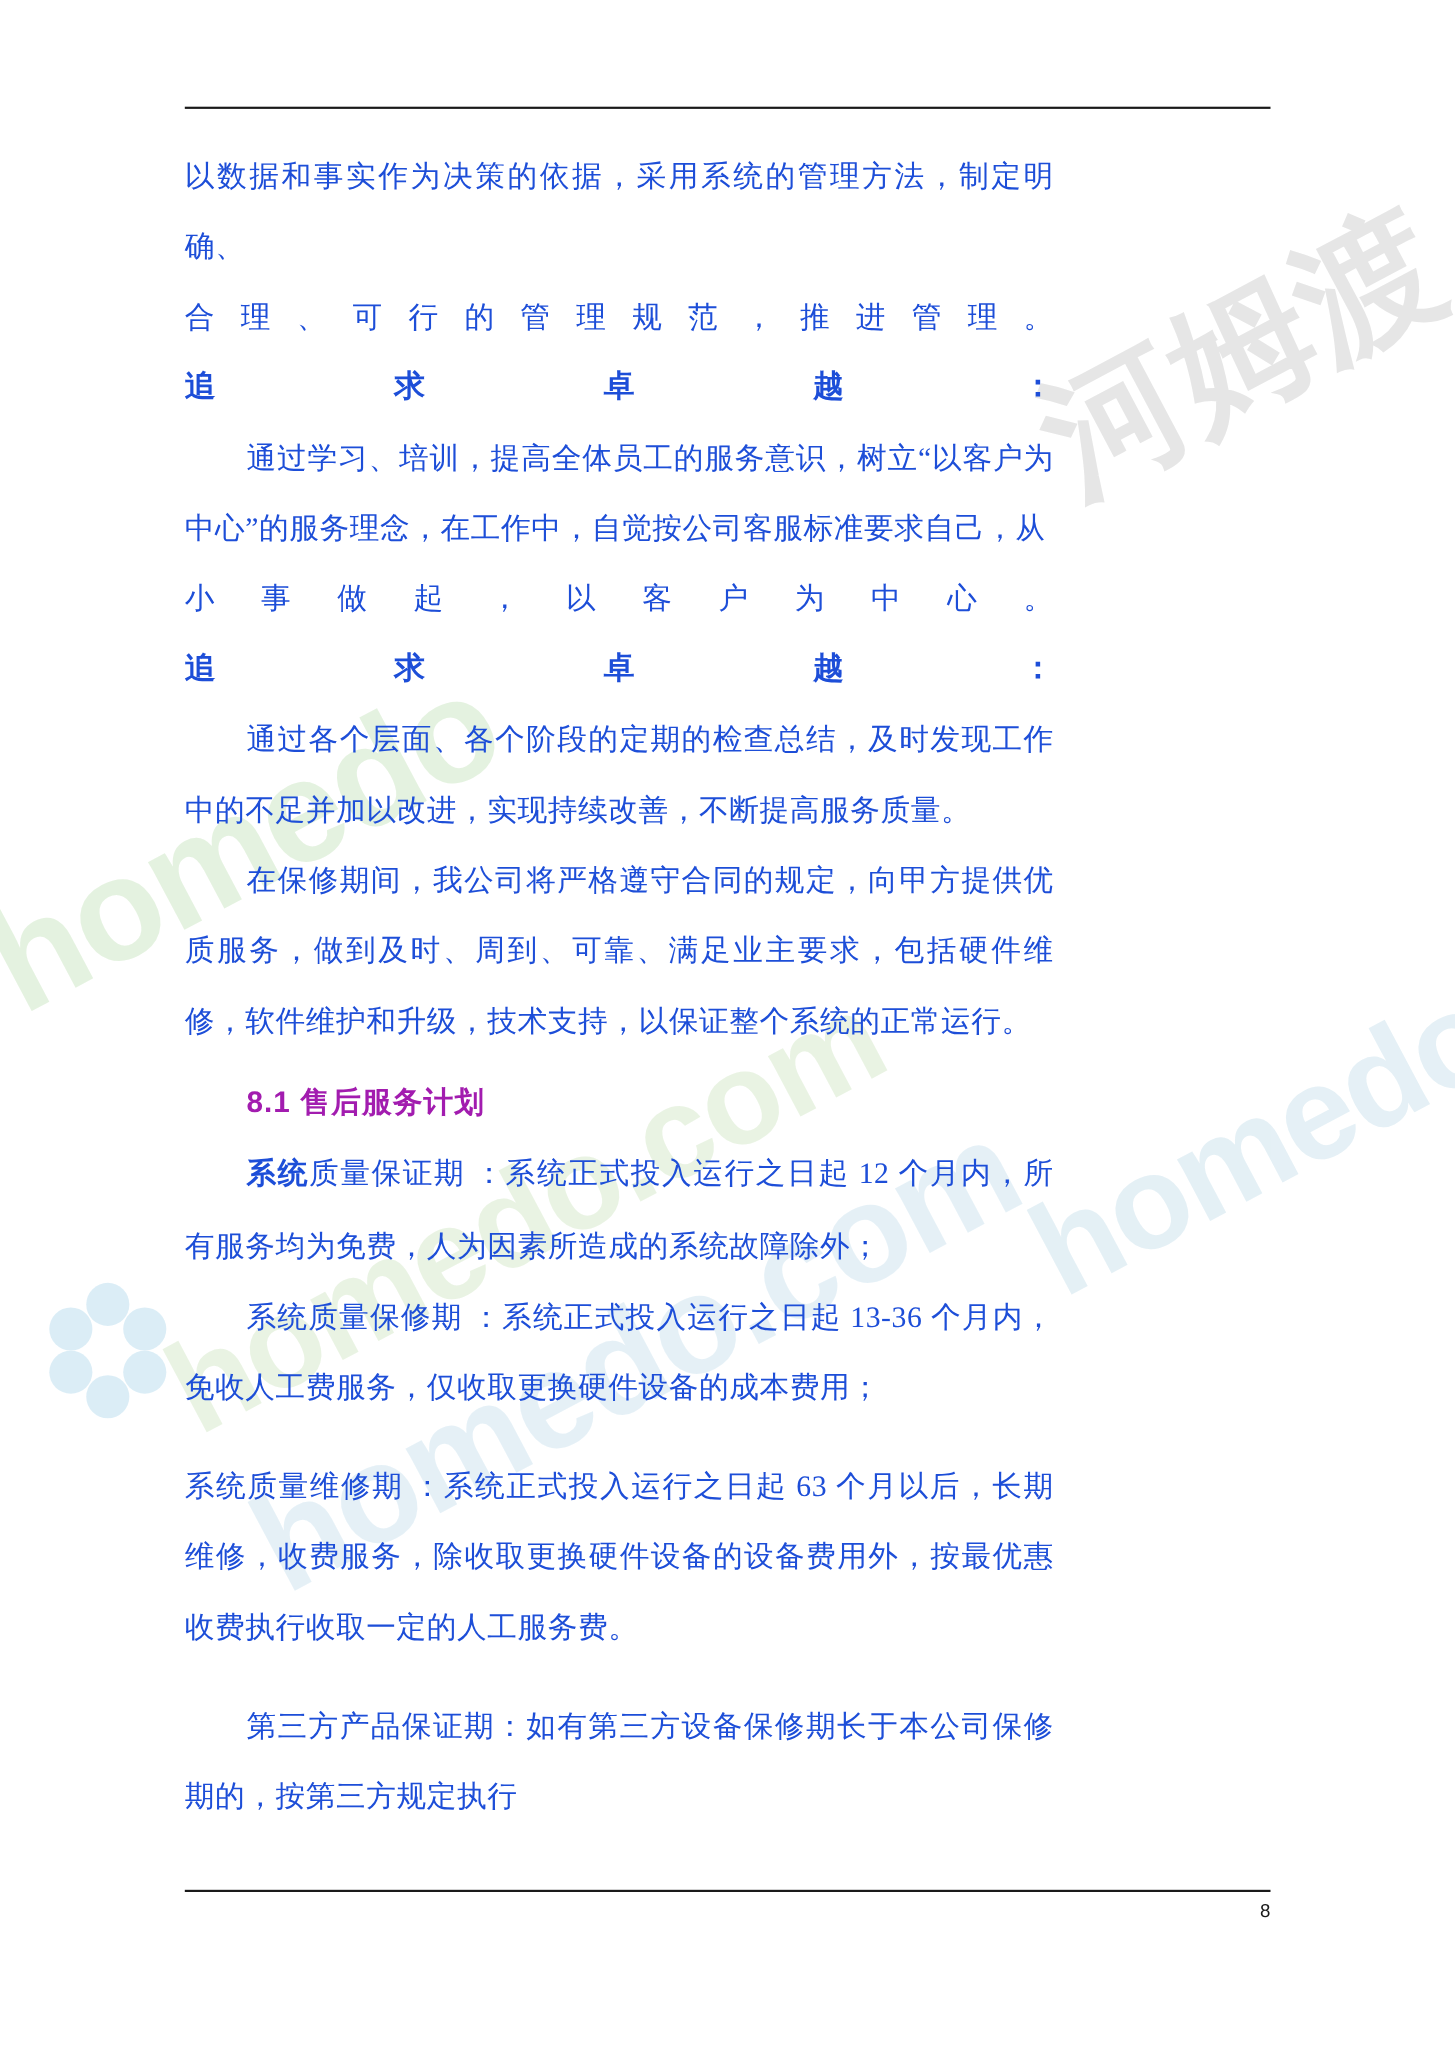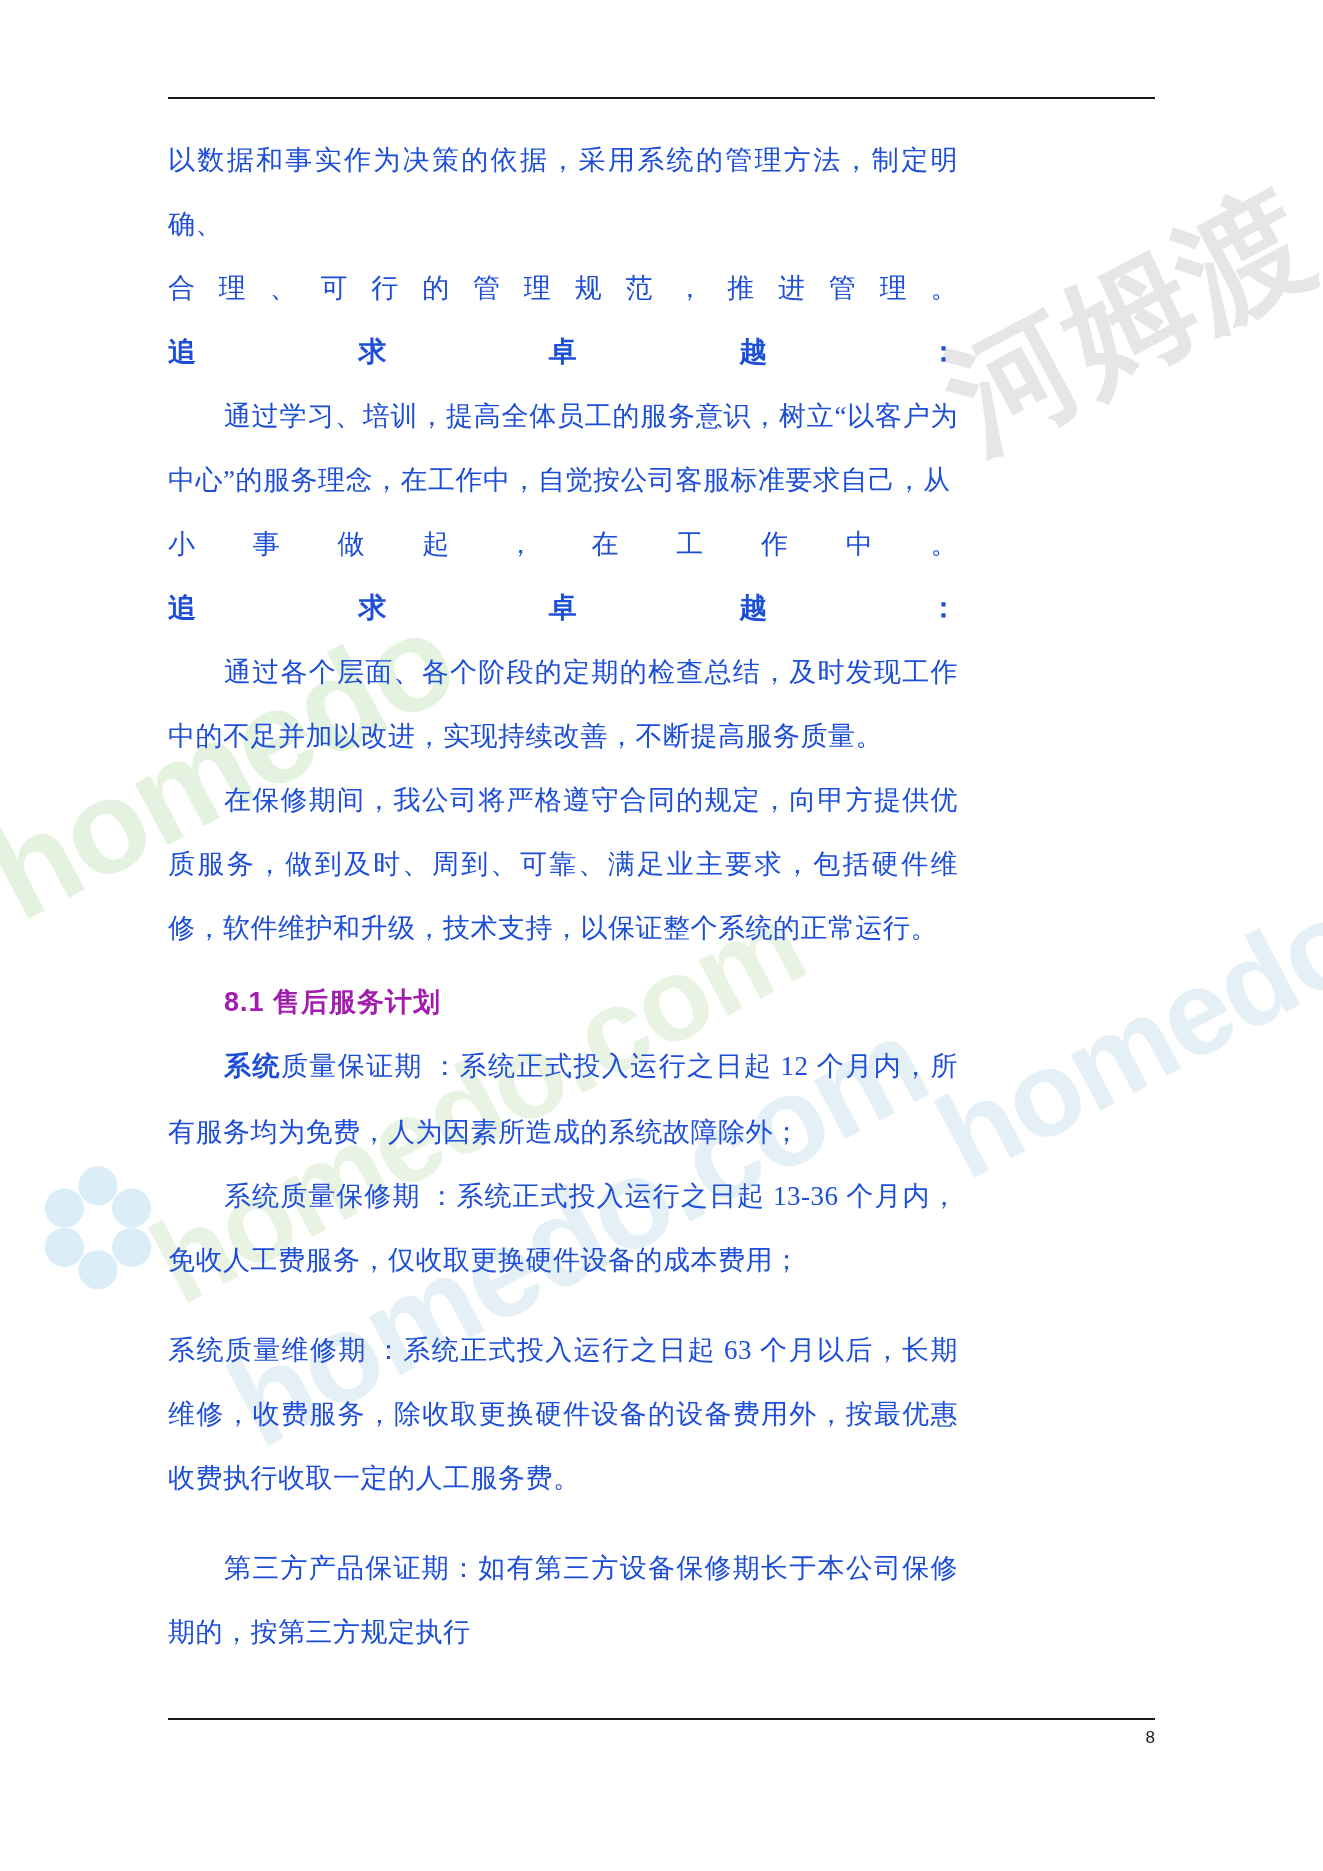--- a/index.html
+++ b/index.html
@@ -181,21 +181,21 @@
   <div class="rule-top"></div>
   <div class="rule-bottom"></div>
   <div class="page-number">8</div>
 
   <div class="content">
 
     <p class="plain">以数据和事实作为决策的依据，采用系统的管理方法，制定明确、</p>
     <p class="spread">合理、可行的管理规范，推进管理。</p>
     <p class="heading-spread">追求卓越：</p>
     <p class="indent">通过学习、培训，提高全体员工的服务意识，树立“以客户为中心”的服务理念，在工作中，自觉按公司客服标准要求自己，从</p>
-    <p class="spread">小事做起，在工作中。</p>
+    <p class="spread">小事做起，以客户为中心。</p>
     <p class="heading-spread">追求卓越：</p>
     <p class="indent">通过各个层面、各个阶段的定期的检查总结，及时发现工作中的不足并加以改进，实现持续改善，不断提高服务质量。</p>
     <p class="indent">在保修期间，我公司将严格遵守合同的规定，向甲方提供优质服务，做到及时、周到、可靠、满足业主要求，包括硬件维修，软件维护和升级，技术支持，以保证整个系统的正常运行。</p>
 
     <div class="gap-sm"></div>
     <h3 class="sub">8.1 售后服务计划</h3>
 
     <p class="indent"><span class="sans-bold">系统</span><span>质量保证期 ：系统正式投入运行之日起 12 个月内，所有服务均为免费，人为因素所造成的系统故障除外；</span></p>
 
     <p class="indent">系统质量保修期 ：系统正式投入运行之日起 13-36 个月内，免收人工费服务，仅收取更换硬件设备的成本费用；</p>

